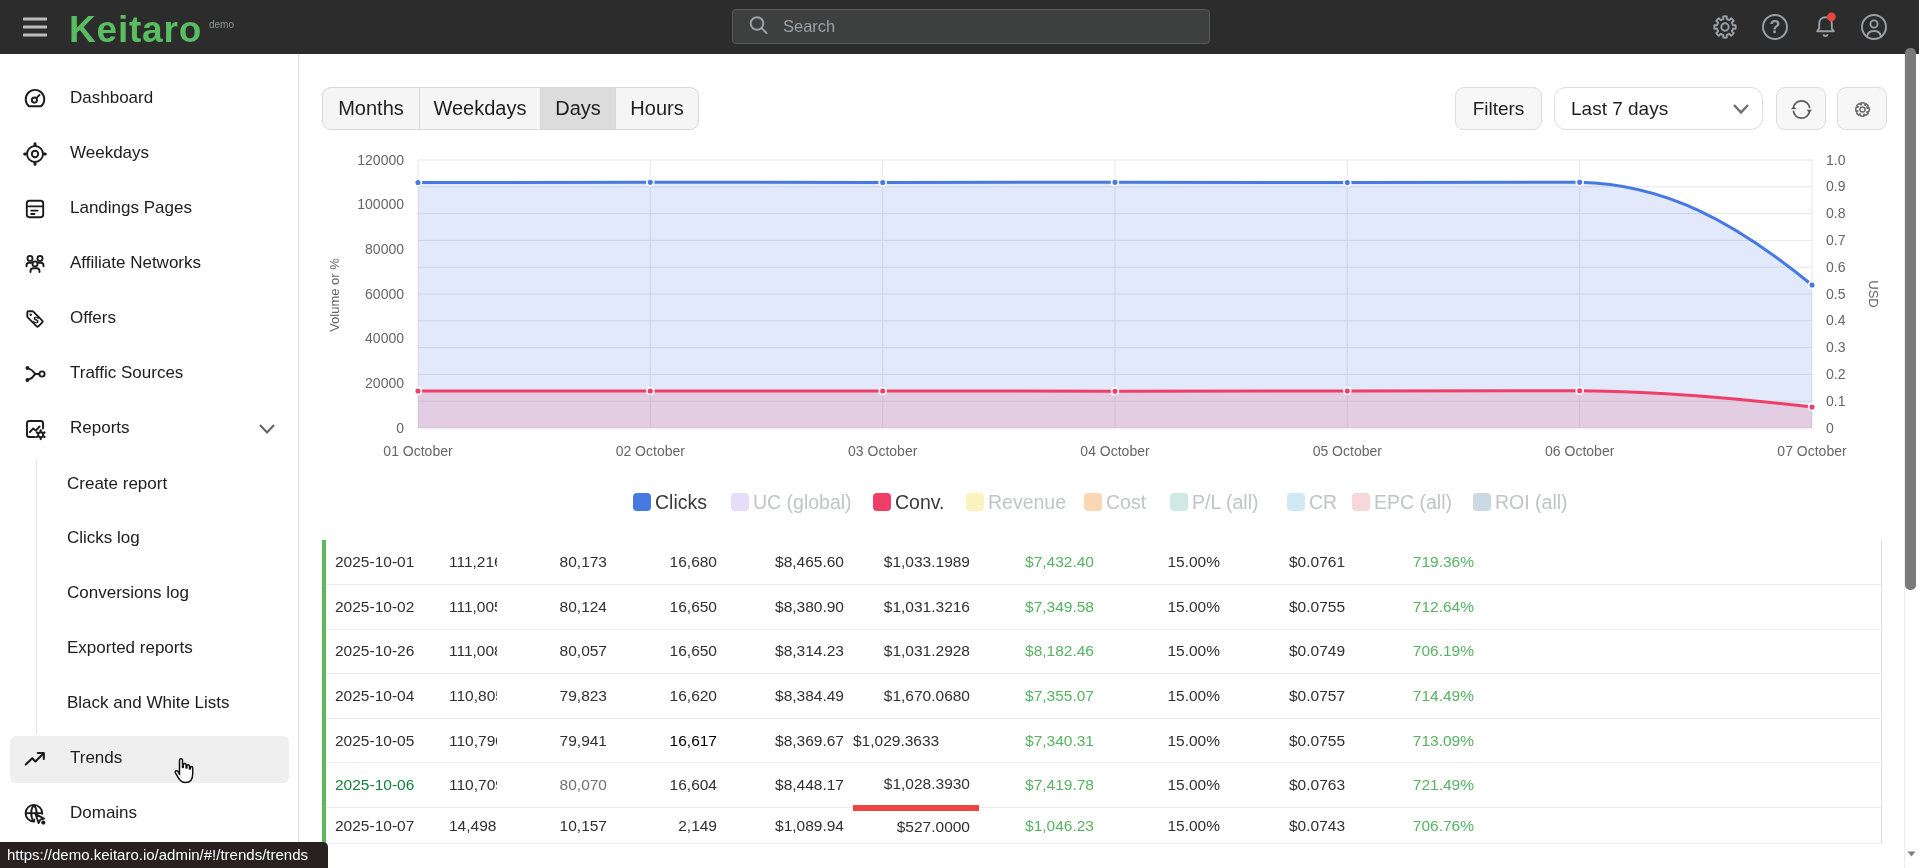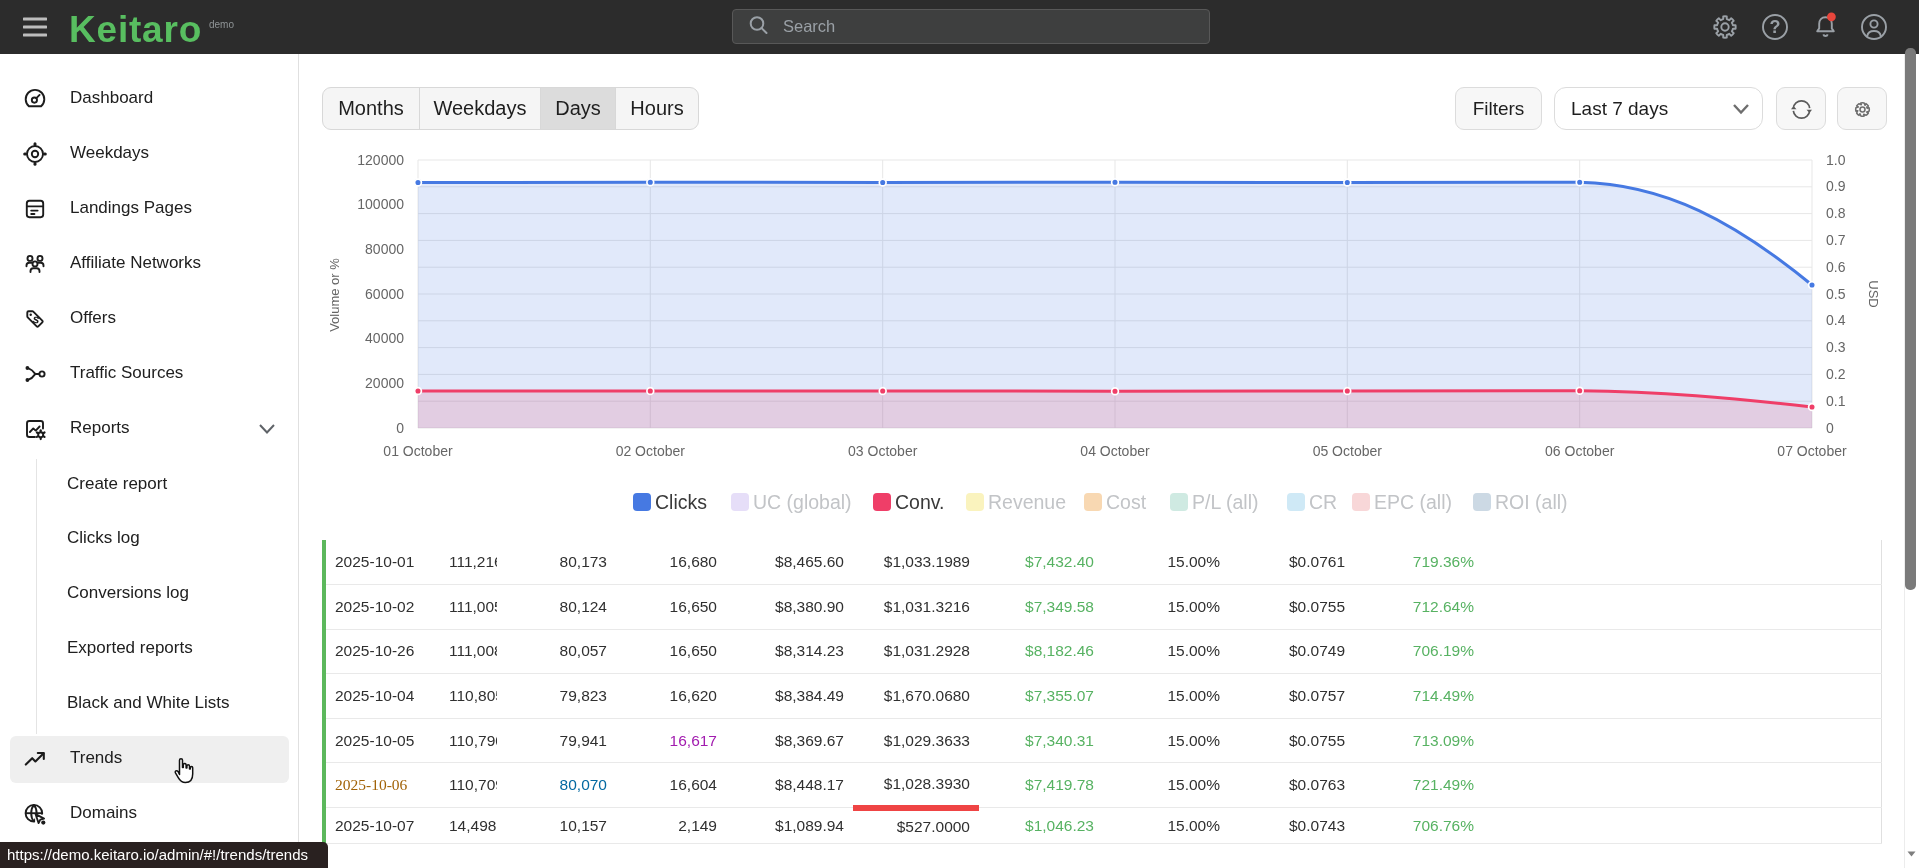--- a/index.html
+++ b/index.html
@@ -351,35 +351,35 @@
         <td style="padding-right:9px;text-align:right;border-bottom:1px solid #e9e9e9;color:#303030;overflow:hidden;white-space:nowrap;">$0.0757</td>
         <td style="padding-right:9px;text-align:right;border-bottom:1px solid #e9e9e9;color:#303030;overflow:hidden;white-space:nowrap;color:#57b262;">714.49%</td>
         <td style="border-bottom:1px solid #e9e9e9;border-right:1px solid #e0e0e0;"></td>
       </tr>
       <tr style="height:44.6px">
         <td style="padding-left:9px;text-align:left;border-left:4px solid #5cb85c;border-bottom:1px solid #e9e9e9;color:#303030;white-space:nowrap;">2025-10-05</td>
         <td style="padding-left:11px;border-bottom:1px solid #e9e9e9;color:#303030;">
           <div style="width:47.5px;overflow:hidden;white-space:nowrap">110,790</div>
         </td>
         <td style="padding-right:9px;text-align:right;border-bottom:1px solid #e9e9e9;color:#303030;overflow:hidden;white-space:nowrap;">79,941</td>
-        <td style="padding-right:9px;text-align:right;border-bottom:1px solid #e9e9e9;color:#a21caf;overflow:hidden;white-space:nowrap;">16,617</td>
+        <td style="padding-right:9px;text-align:right;border-bottom:1px solid #e9e9e9;color:#000000;overflow:hidden;white-space:nowrap;">16,617</td>
         <td style="padding-right:9px;text-align:right;border-bottom:1px solid #e9e9e9;color:#303030;overflow:hidden;white-space:nowrap;">$8,369.67</td>
-        <td style="padding-right:9px;text-align:right;border-bottom:1px solid #e9e9e9;color:#303030;overflow:hidden;white-space:nowrap;">$1,029.3633</td>
+        <td style="padding-right:9px;border-bottom:1px solid #e9e9e9;color:#303030;overflow:hidden;white-space:nowrap;">$1,029.3633</td>
         <td style="padding-right:9px;text-align:right;border-bottom:1px solid #e9e9e9;color:#303030;overflow:hidden;white-space:nowrap;color:#57b262;">$7,340.31</td>
         <td style="padding-right:9px;text-align:right;border-bottom:1px solid #e9e9e9;color:#303030;overflow:hidden;white-space:nowrap;">15.00%</td>
         <td style="padding-right:9px;text-align:right;border-bottom:1px solid #e9e9e9;color:#303030;overflow:hidden;white-space:nowrap;">$0.0755</td>
         <td style="padding-right:9px;text-align:right;border-bottom:1px solid #e9e9e9;color:#303030;overflow:hidden;white-space:nowrap;color:#57b262;">713.09%</td>
         <td style="border-bottom:1px solid #e9e9e9;border-right:1px solid #e0e0e0;"></td>
       </tr>
       <tr style="height:44.6px">
-        <td style="padding-left:9px;text-align:left;border-left:4px solid #5cb85c;border-bottom:1px solid #e9e9e9;color:#a16207;white-space:nowrap;font-family:Liberation Serif, serif;">2025-10-06</td>
+        <td style="padding-left:9px;text-align:left;border-left:4px solid #5cb85c;border-bottom:1px solid #e9e9e9;color:#15803d;white-space:nowrap;">2025-10-06</td>
         <td style="padding-left:11px;border-bottom:1px solid #e9e9e9;color:#303030;">
           <div style="width:47.5px;overflow:hidden;white-space:nowrap">110,709</div>
         </td>
-        <td style="padding-right:9px;text-align:right;border-bottom:1px solid #e9e9e9;color:#0369a1;overflow:hidden;white-space:nowrap;">80,070</td>
+        <td style="padding-right:9px;text-align:right;border-bottom:1px solid #e9e9e9;color:#737373;overflow:hidden;white-space:nowrap;">80,070</td>
         <td style="padding-right:9px;text-align:right;border-bottom:1px solid #e9e9e9;color:#303030;overflow:hidden;white-space:nowrap;">16,604</td>
         <td style="padding-right:9px;text-align:right;border-bottom:1px solid #e9e9e9;color:#303030;overflow:hidden;white-space:nowrap;">$8,448.17</td>
         <td style="padding-right:9px;text-align:right;border-bottom:6px solid #ef4444;color:#303030;overflow:hidden;white-space:nowrap;">$1,028.3930</td>
         <td style="padding-right:9px;text-align:right;border-bottom:1px solid #e9e9e9;color:#303030;overflow:hidden;white-space:nowrap;color:#57b262;">$7,419.78</td>
         <td style="padding-right:9px;text-align:right;border-bottom:1px solid #e9e9e9;color:#303030;overflow:hidden;white-space:nowrap;">15.00%</td>
         <td style="padding-right:9px;text-align:right;border-bottom:1px solid #e9e9e9;color:#303030;overflow:hidden;white-space:nowrap;">$0.0763</td>
         <td style="padding-right:9px;text-align:right;border-bottom:1px solid #e9e9e9;color:#303030;overflow:hidden;white-space:nowrap;color:#57b262;">721.49%</td>
         <td style="border-bottom:1px solid #e9e9e9;border-right:1px solid #e0e0e0;"></td>
       </tr>
       <tr style="height:36px">

